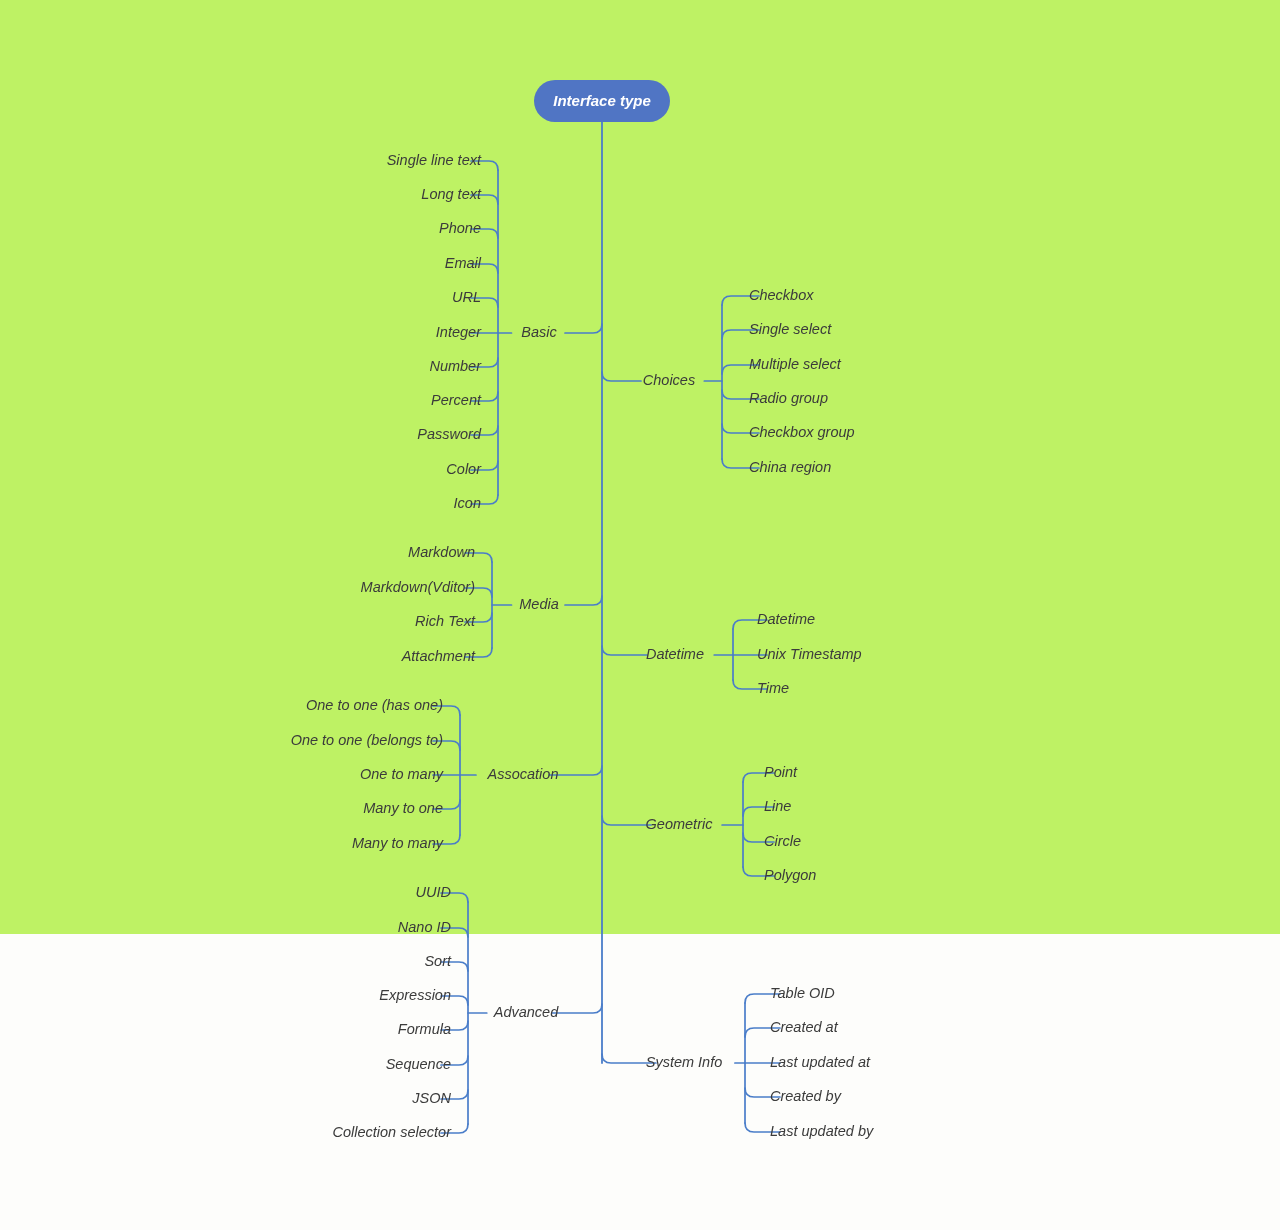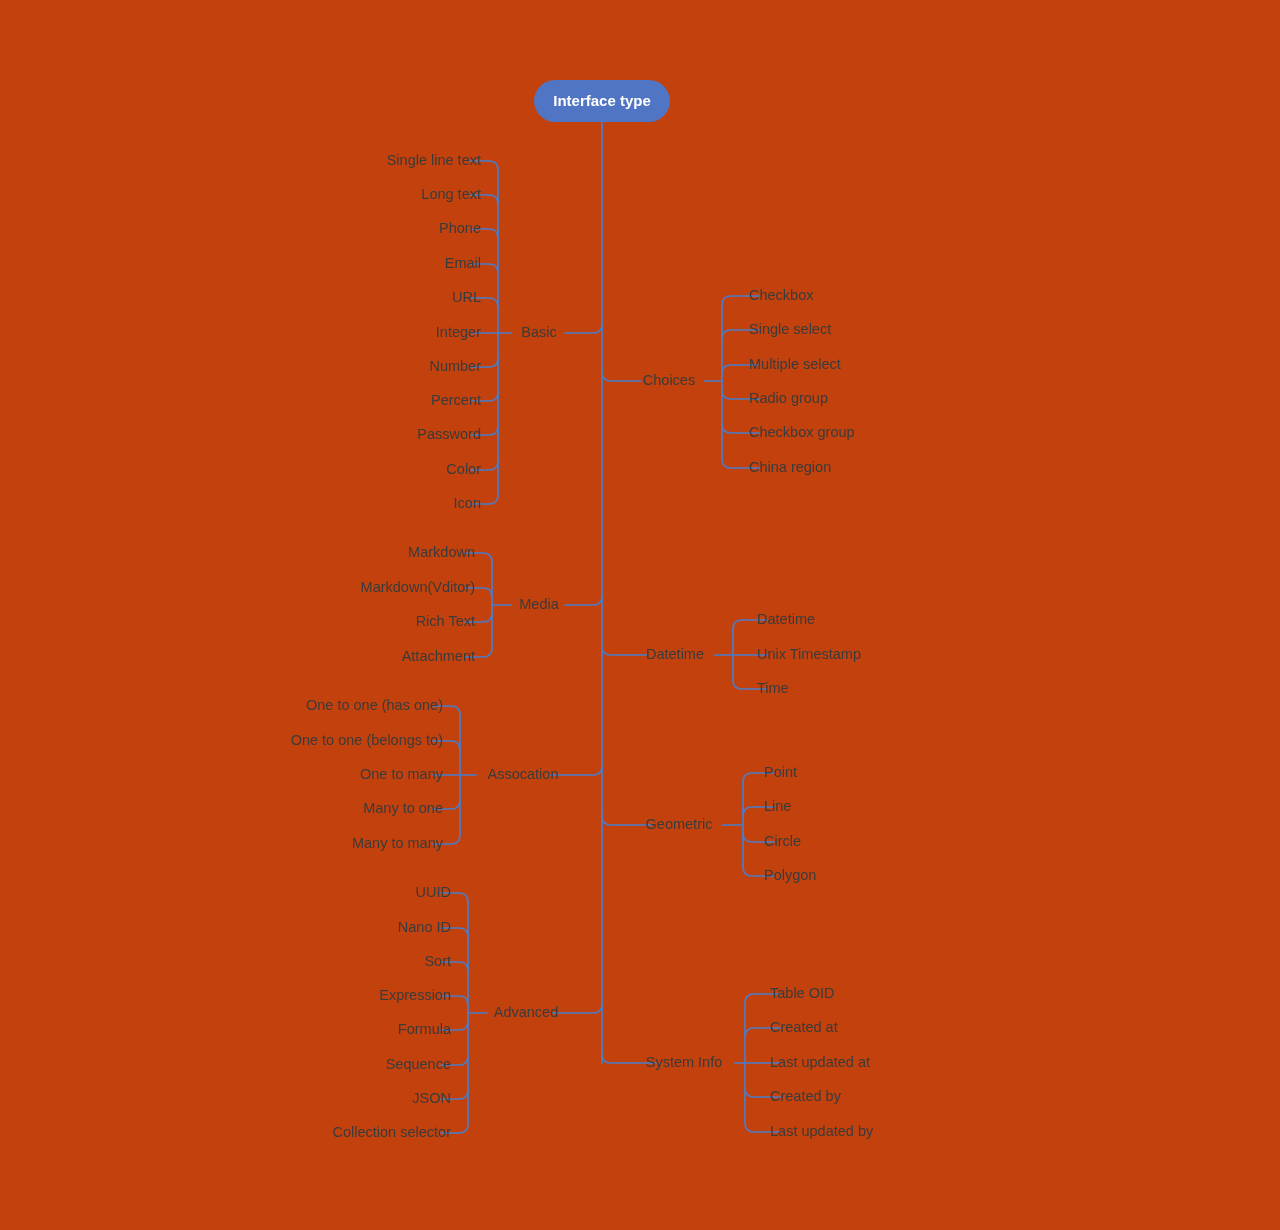--- a/index.html
+++ b/index.html
@@ -11,22 +11,23 @@
   body {
     width: 1280px;
     height: 1230px;
     overflow: hidden;
     font-family: "Liberation Sans", sans-serif;
     -webkit-font-smoothing: antialiased;
   }
   #mindmap-root {
     position: relative;
     width: 1280px;
-    height: 1230px;
-    background: #c2410c;
+    height: 934px;
+    background: #bef264;
+    font-style: italic;
   }
   svg#mindmap-svg {
     position: absolute;
     left: 0;
     top: 0;
     width: 1280px;
     height: 1230px;
     display: block;
   }
   .edge {

